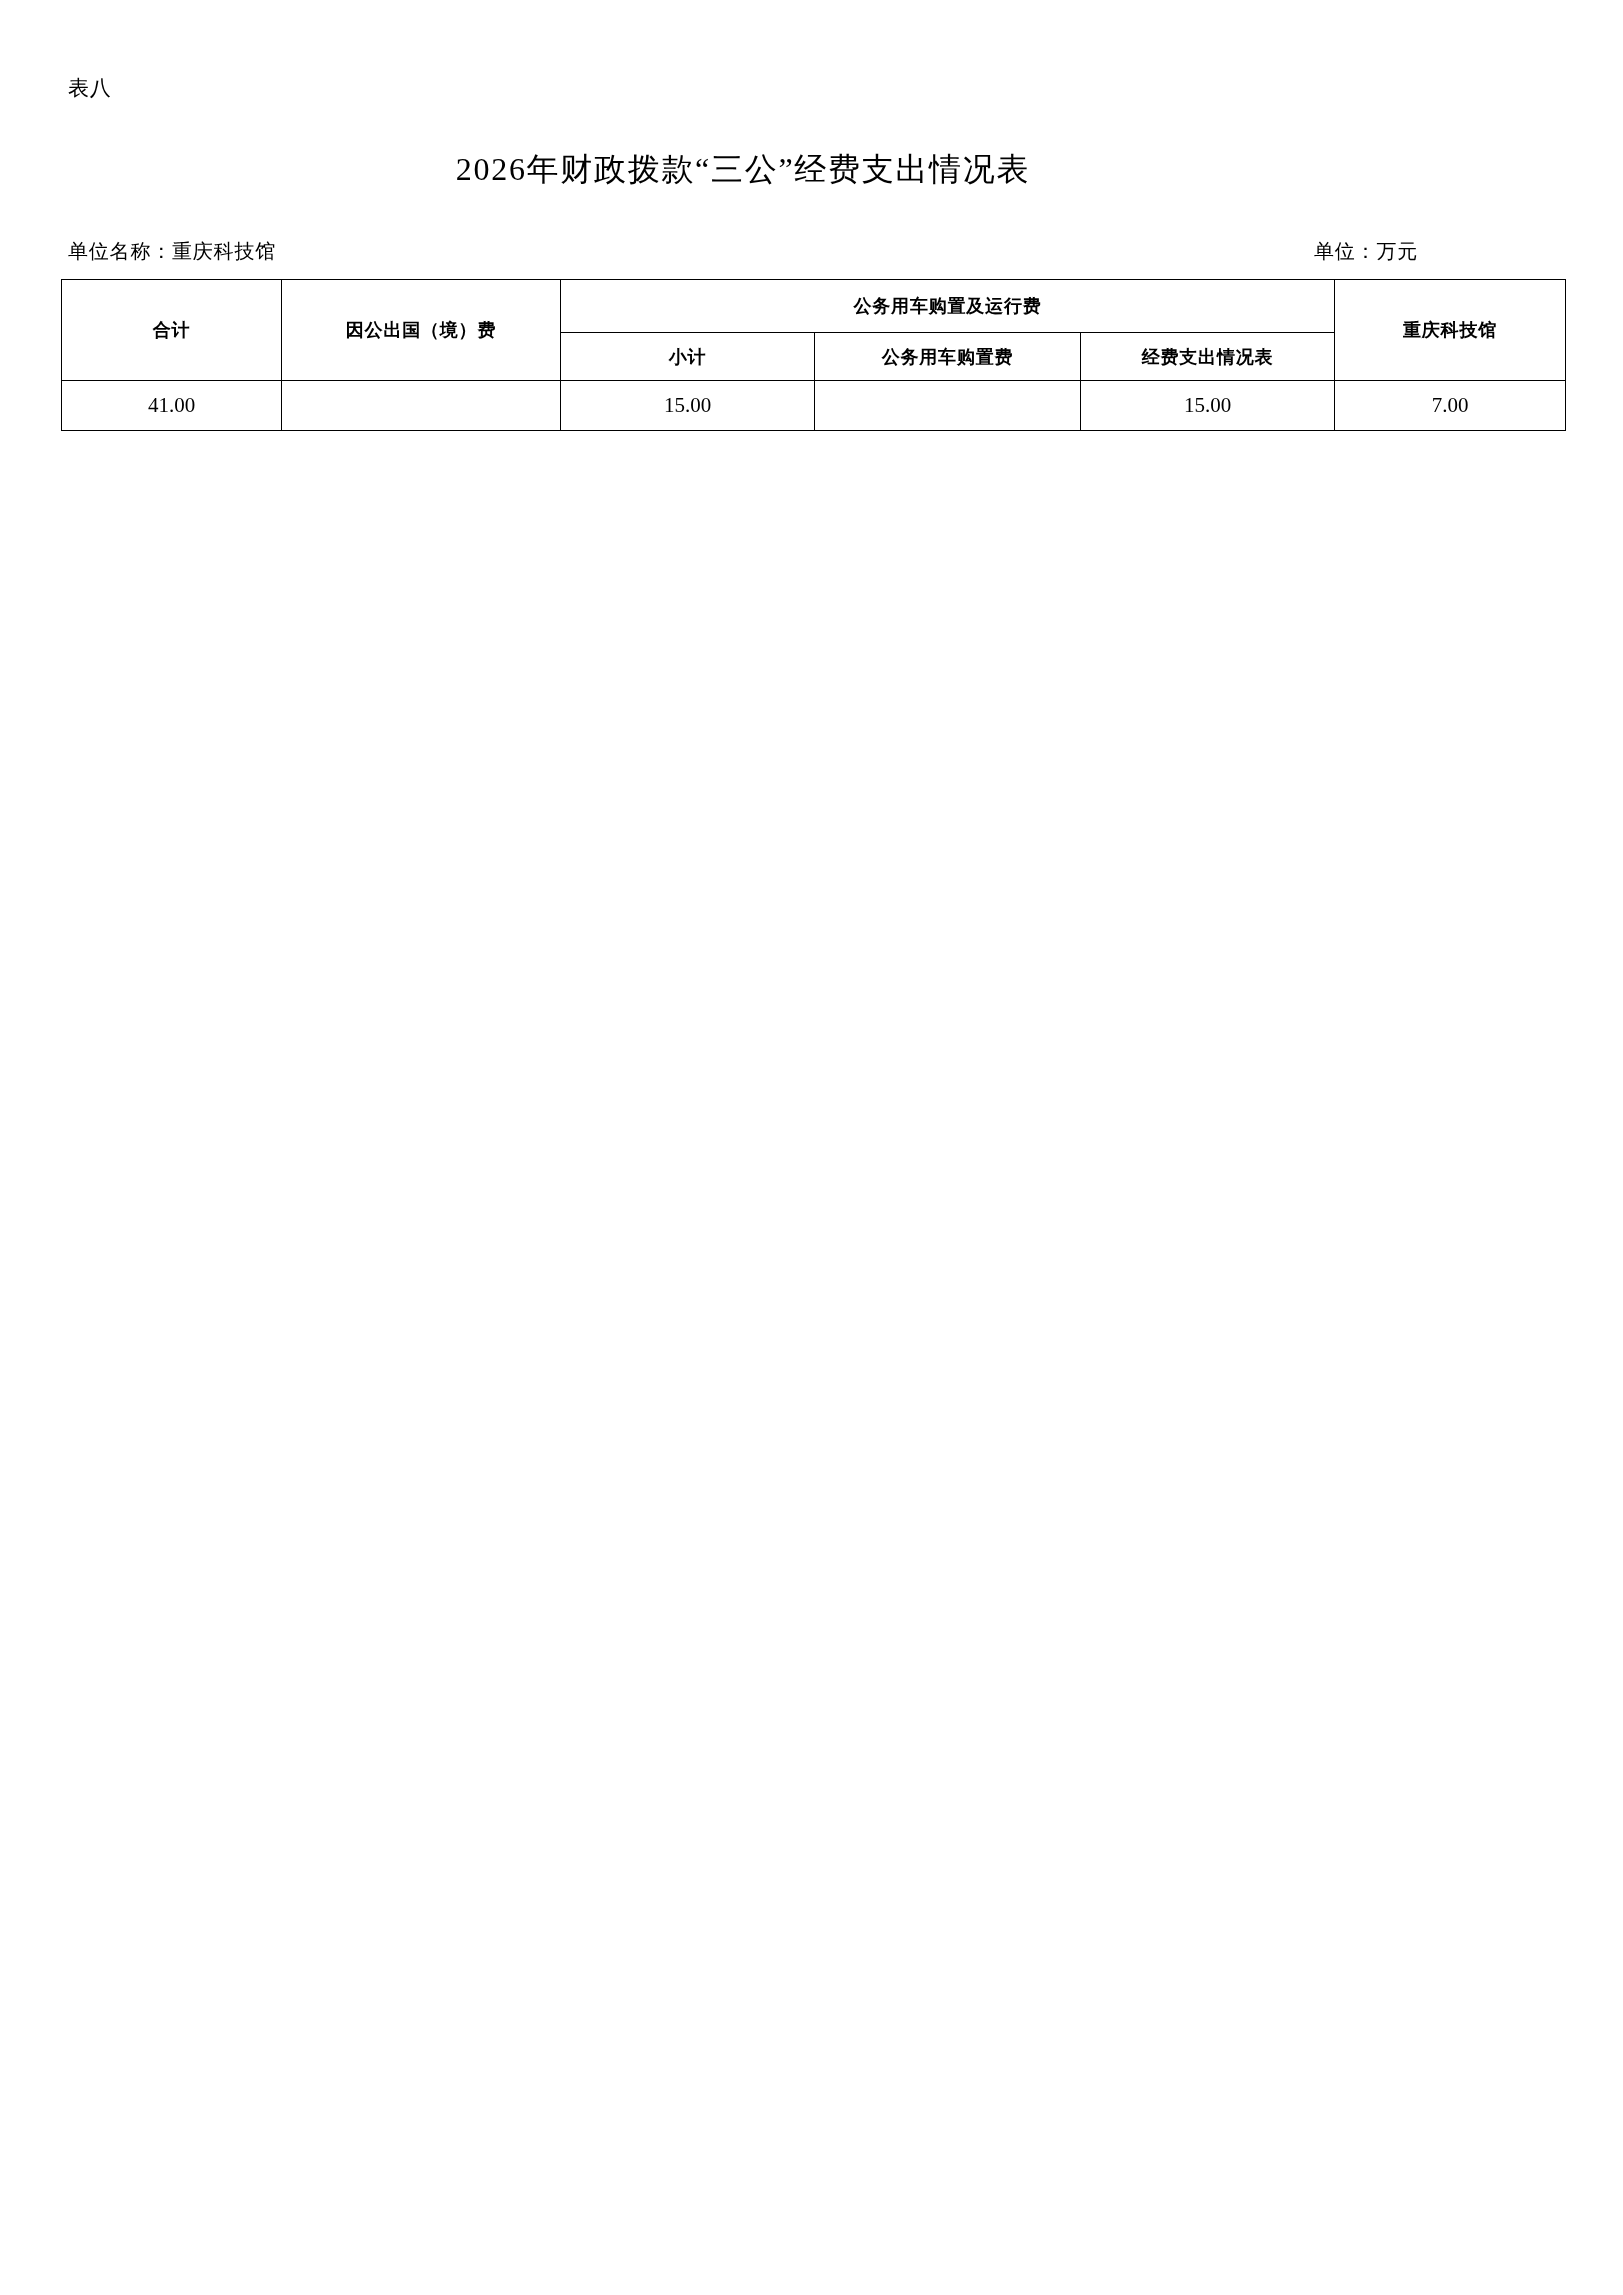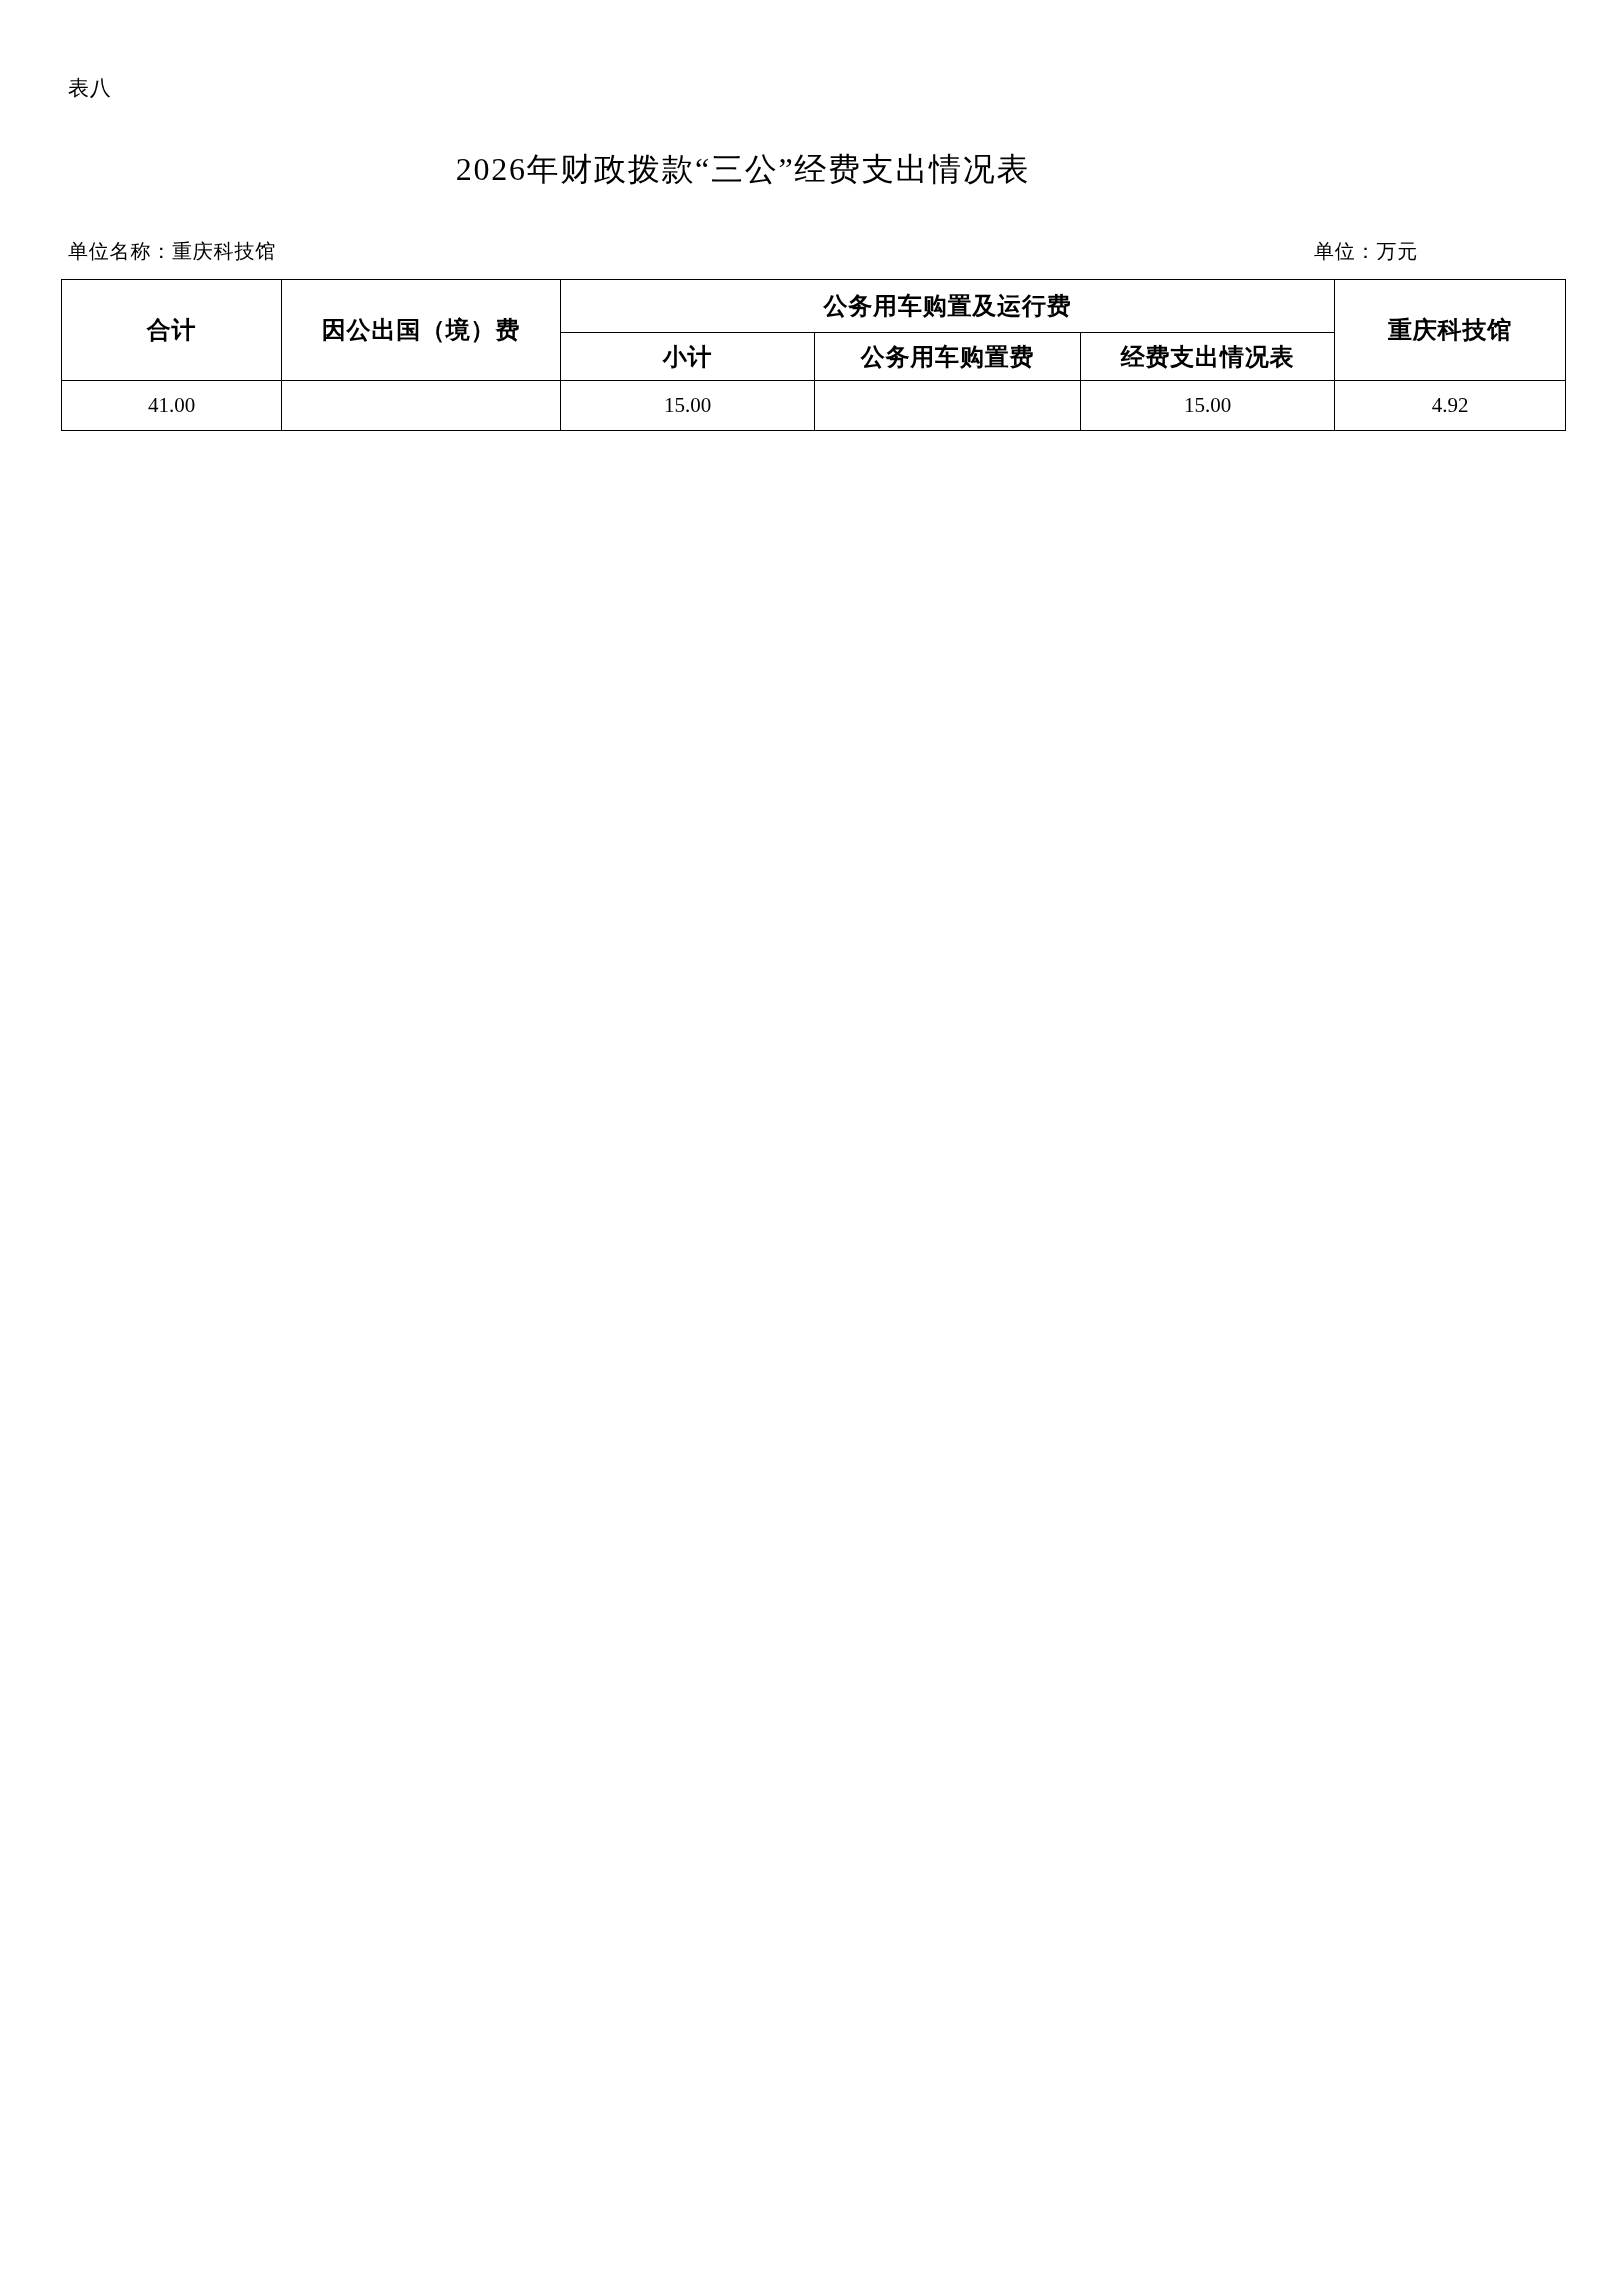--- a/index.html
+++ b/index.html
@@ -73,21 +73,21 @@
   }
   table.fin th, table.fin td {
     border: 1.7px solid #000000;
     padding: 0;
     text-align: center;
     vertical-align: middle;
     font-family: "Liberation Serif", "DejaVu Serif", serif;
   }
   table.fin th {
     font-weight: bold;
-    font-size: 24px;
+    font-size: 18px;
     letter-spacing: 0.8px;
   }
   th.h-tall {
     height: 100px;
   }
   th.h-top {
     height: 52px;
   }
   th.h-sub {
     height: 47px;
@@ -147,19 +147,19 @@
         <th class="h-sub">经费支出情况表</th>
       </tr>
     </thead>
     <tbody>
       <tr>
         <td class="val">41.00</td>
         <td class="val"></td>
         <td class="val">15.00</td>
         <td class="val"></td>
         <td class="val">15.00</td>
-        <td class="val">4.92</td>
+        <td class="val">7.00</td>
       </tr>
     </tbody>
   </table>
 
 </div>
 
 
 </body></html>

